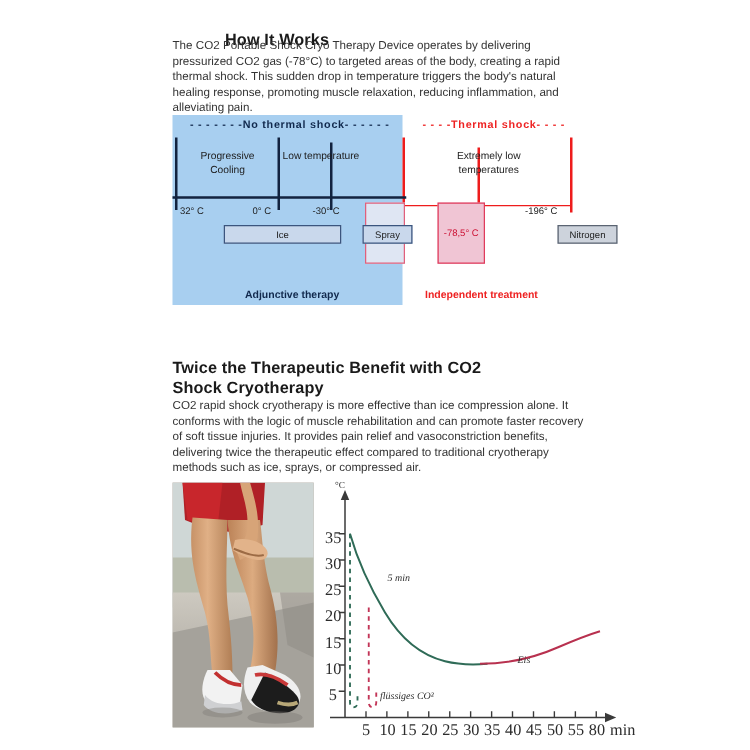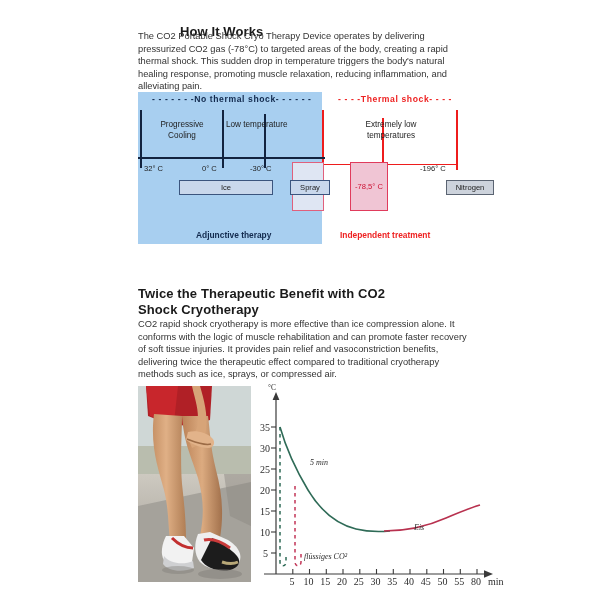--- a/index.html
+++ b/index.html
@@ -77,21 +77,21 @@
   #photo svg{display:block;}
 
   
   #chart{position:absolute;left:256px;top:386px;width:250px;height:200px;}
   .cap{
     position:absolute;font-size:8px;color:#2c2c2c;
     font-family:"Liberation Serif", serif;font-style:italic;
     white-space:nowrap;
   }
   .axlbl{
-    position:absolute;font-size:10px;color:#2c2c2c;
+    position:absolute;font-size:13px;color:#2c2c2c;
     font-family:"Liberation Serif", serif;white-space:nowrap;
   }
 </style>
 </head>
 <body>
 
 <div class="page">
 
   <div class="sec-title" style="left:138px;top:24px;width:330px;padding-left:42px;">How It Works</div>
 

